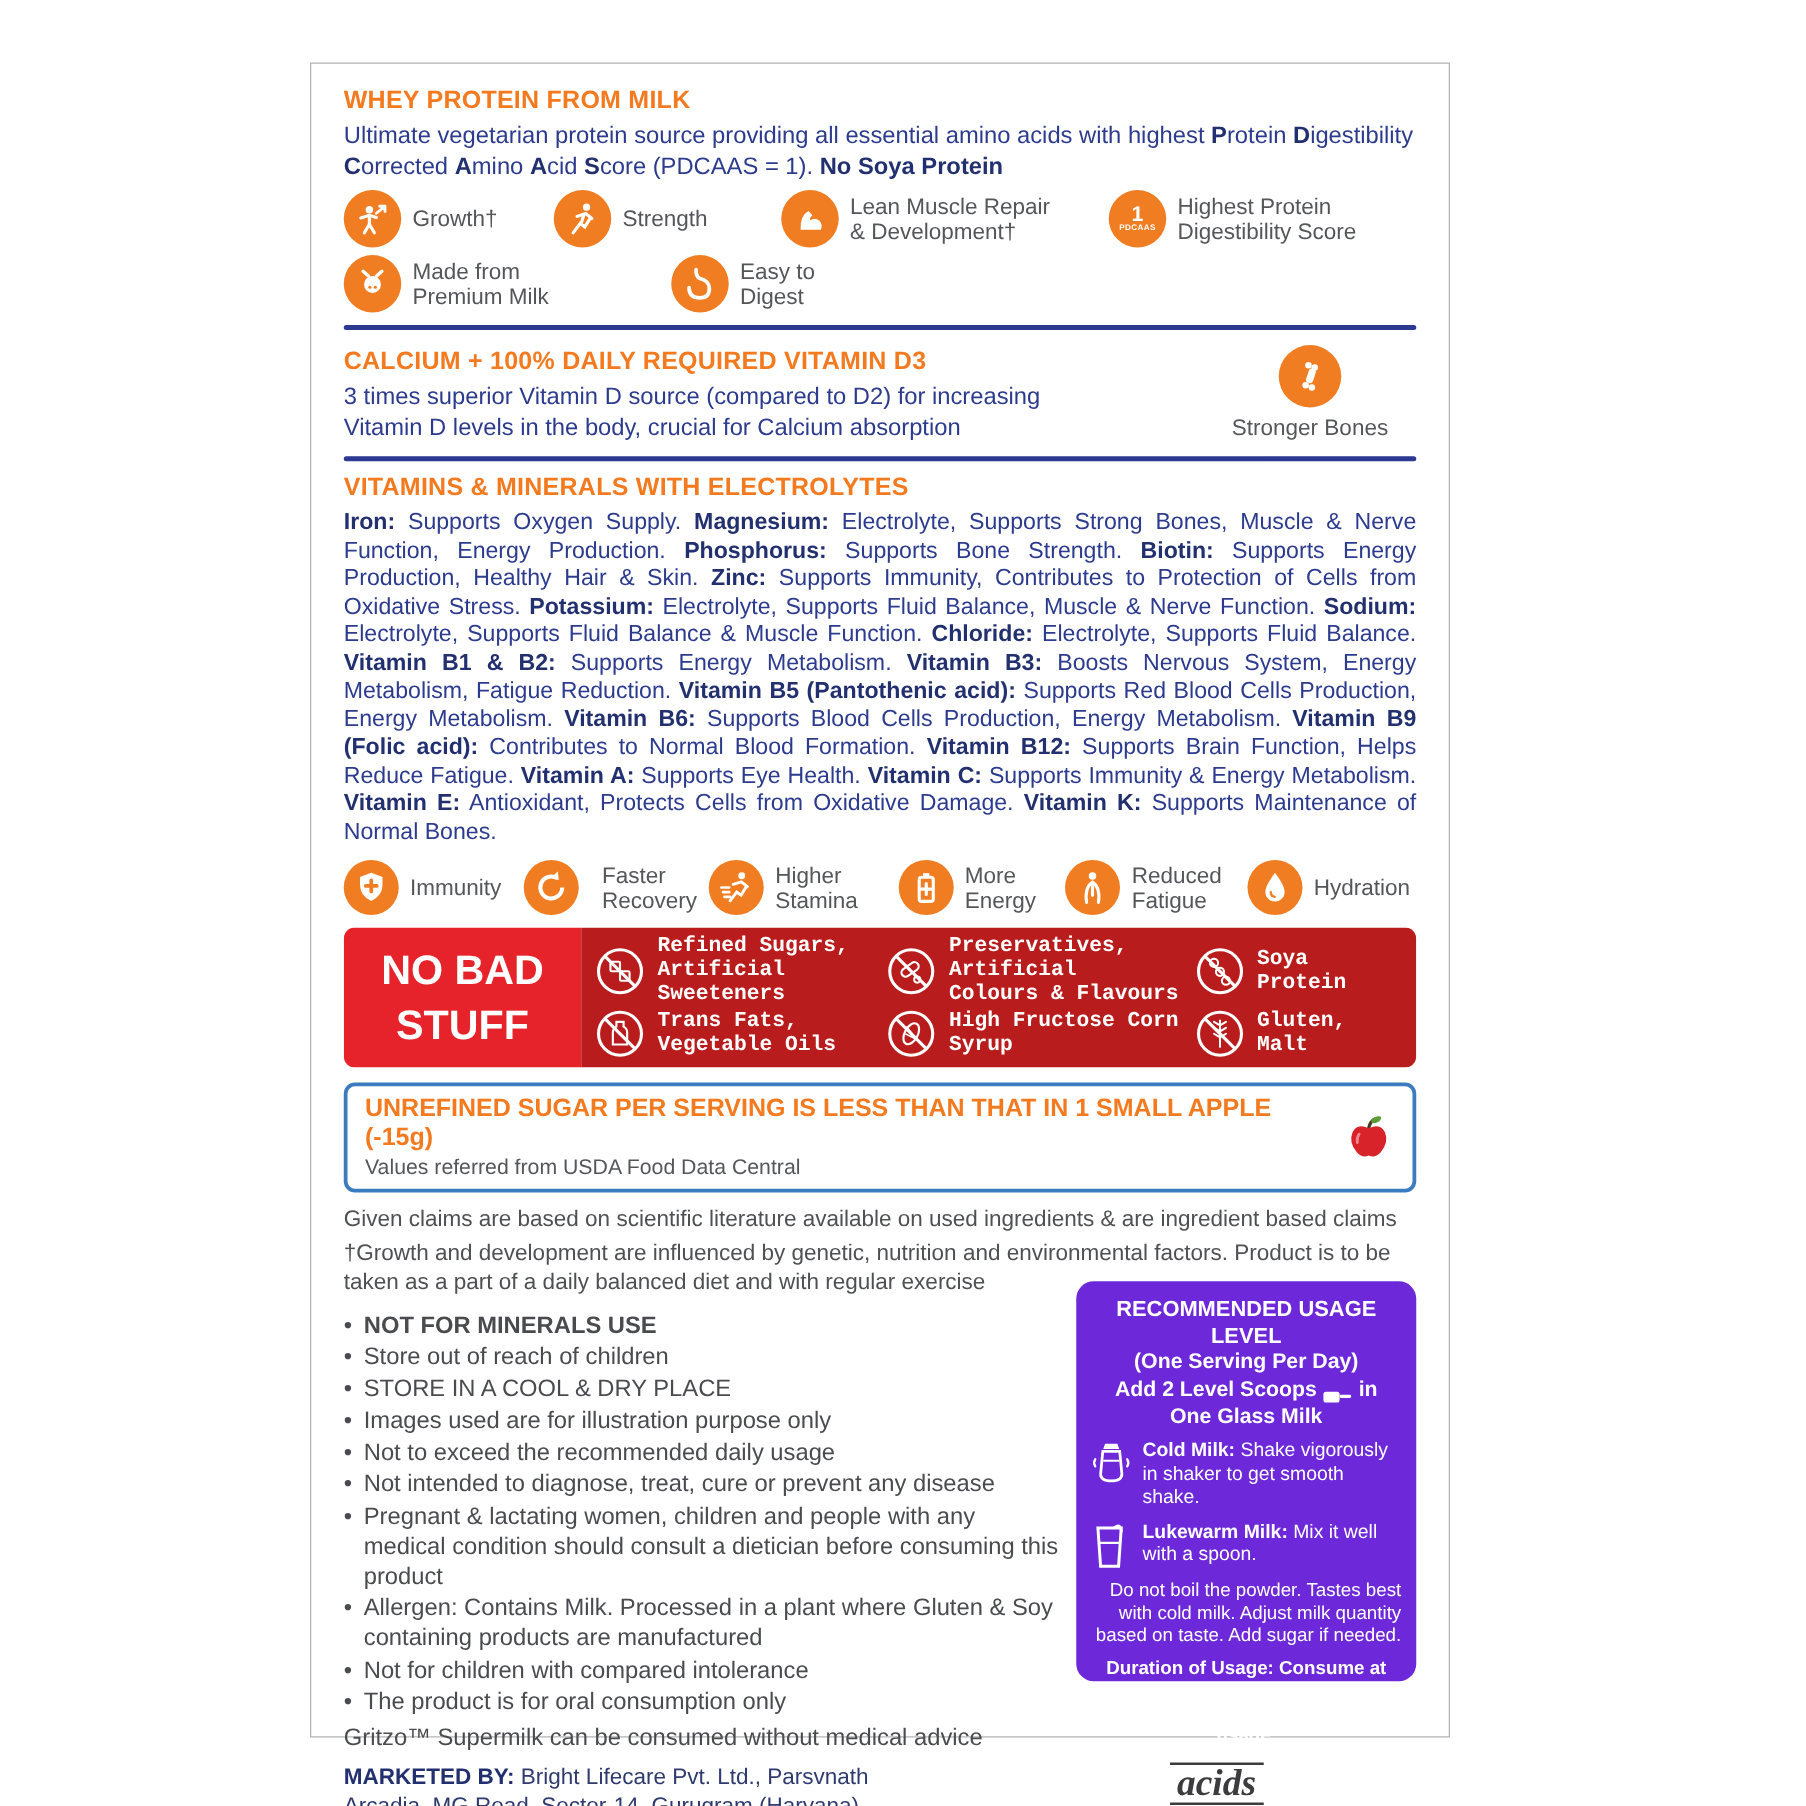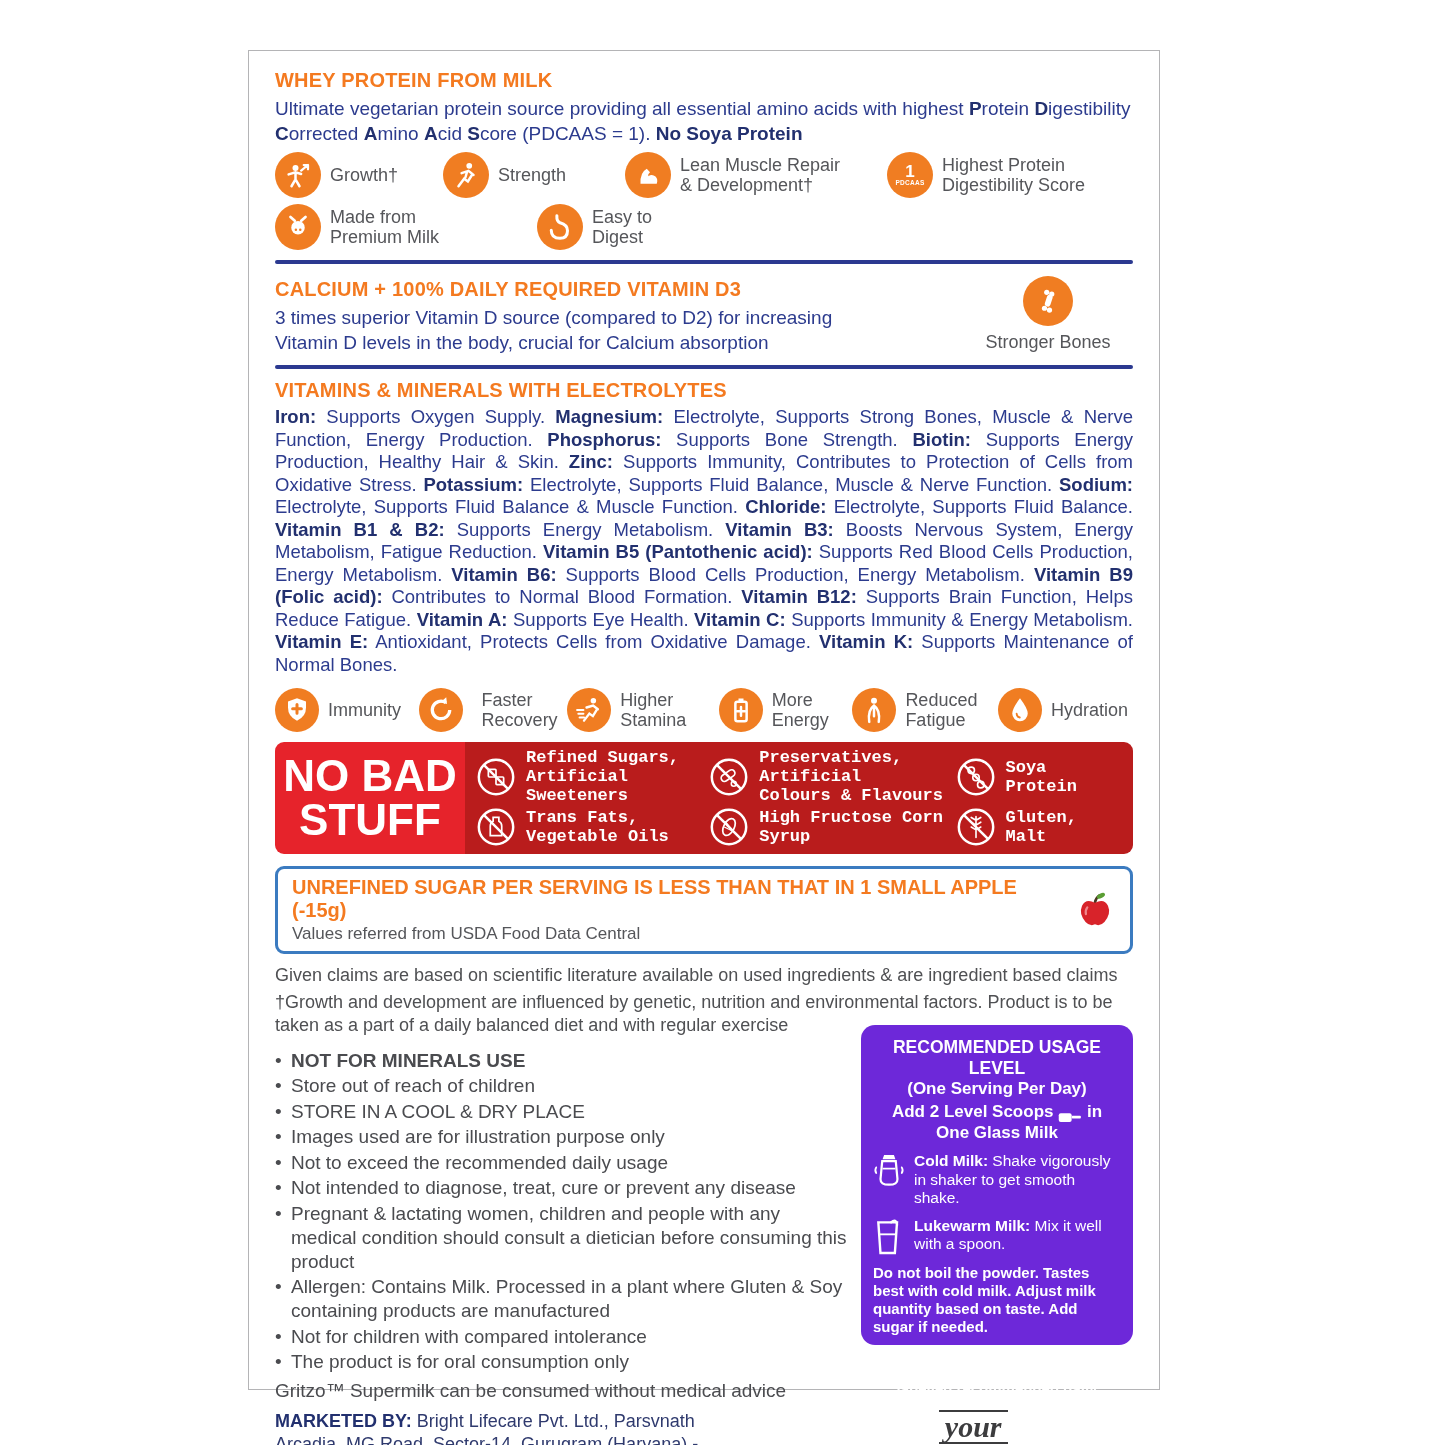--- a/index.html
+++ b/index.html
@@ -23,21 +23,21 @@
   
   .calc-wrap{display:flex;align-items:flex-start;}
   .calc-left{flex:1;}
   .calc-right{width:170px;text-align:center;padding-top:2px;}
   .calc-right .ben-icon{margin:0 auto;width:50px;height:50px;}
   .calc-label{font-size:18px;color:#55565a;margin-top:6px;}
   .vit-para{font-size:18.5px;line-height:22.5px;text-align:justify;color:#2c3b8e;}
   
   .nbs{display:flex;border-radius:9px;overflow:hidden;margin:10px 0 12px 0;height:112px;}
   .nbs-red{background:#e6232b;width:190px;flex:0 0 190px;display:flex;flex-direction:column;
-    align-items:center;justify-content:center;color:#fff;font-weight:bold;font-size:44px;line-height:44px;}
+    align-items:center;justify-content:center;color:#fff;font-weight:bold;font-size:33px;line-height:44px;}
   .nbs-navy{background:#b91c1c;flex:1;display:grid;grid-template-columns:36% 38% 26%;
     grid-template-rows:1fr 1fr;padding:6px 10px;box-sizing:border-box;font-family:Liberation Mono, monospace;}
   .nbs-item{display:flex;align-items:center;gap:9px;color:#fff;}
   .nbs-icon{width:42px;height:42px;flex:0 0 42px;}
   .nbs-icon svg{width:42px;height:42px;}
   .nbs-label{font-weight:bold;font-size:17px;line-height:19px;white-space:pre-line;}
   
   .sugar{border:3px solid #3b7bc0;border-radius:9px;padding:7px 14px;display:flex;align-items:center;
     justify-content:space-between;margin:6px 0 10px 0;}
   .sugar-head{color:#f47a20;font-weight:bold;font-size:20px;}
@@ -55,21 +55,21 @@
   .usage{flex:1;background:#6d28d9;border-radius:14px;color:#fff;padding:12px 12px;margin-top:-22px;
     height:296px;box-sizing:content-box;}
   .usage-title{text-align:center;font-weight:bold;font-size:17.5px;line-height:21px;}
   .usage-sub{text-align:center;font-weight:bold;font-size:17px;line-height:20px;}
   .usage-add{text-align:center;font-weight:bold;font-size:17px;line-height:21px;margin-top:2px;}
   .scoop-ic{display:inline-block;width:24px;height:12px;vertical-align:middle;}
   .usage-item{display:flex;gap:9px;align-items:flex-start;margin-top:9px;}
   .usage-item .uicon{width:32px;flex:0 0 32px;height:36px;}
   .usage-item .utext{font-size:15.5px;line-height:18.5px;}
   .usage-item .utext b{font-weight:bold;}
-  .usage-note{font-size:15px;line-height:18px;text-align:left;margin-top:10px;font-weight:bold;}
+  .usage-note{font-size:15px;line-height:18px;text-align:right;margin-top:10px;font-weight:normal;}
   .usage-dur{font-size:15px;line-height:18px;text-align:center;margin-top:8px;font-weight:bold;}
   
   .mk-row{display:flex;margin-top:8px;}
   .mk-left{width:470px;flex:0 0 470px;font-size:18px;line-height:23px;color:#2f3a6e;}
   .mk-left b{color:#22306f;}
   .mk-right{flex:1;text-align:center;color:#3c3c3e;}
   .fssai{display:inline-block;font-family:"Liberation Serif",serif;font-style:italic;font-weight:bold;
     font-size:30px;line-height:30px;border-top:2px solid #3c3c3e;border-bottom:2px solid #3c3c3e;padding:0 6px;}
   .lic-big{font-size:38px;line-height:40px;color:#3c3c3e;font-weight:300;transform:scaleX(.88);
     transform-origin:center;white-space:nowrap;font-family:"DejaVu Sans",sans-serif;letter-spacing:-1px;}
@@ -368,18 +368,18 @@
       <div class="usage-note">Do not boil the powder. Tastes best with cold milk. Adjust milk quantity based on taste. Add sugar if needed.</div>
       <div class="usage-dur">Duration of Usage: Consume at your own discretion or as per labelled recommended daily usage.</div>
     </div>
   </div>
 
   <div class="mk-row">
     <div class="mk-left">
       <b>MARKETED BY:</b><span> Bright Lifecare Pvt. Ltd.,  Parsvnath Arcadia, MG Road, Sector-14, Gurugram (Haryana) - 122001, India</span>
     </div>
     <div class="mk-right">
-      <span class="fssai">your</span>
+      <span class="fssai">acids</span>
       <div class="lic-big">Lic.No. 10015064000576</div>
     </div>
   </div>
 
 </div>
 
 </body></html>

